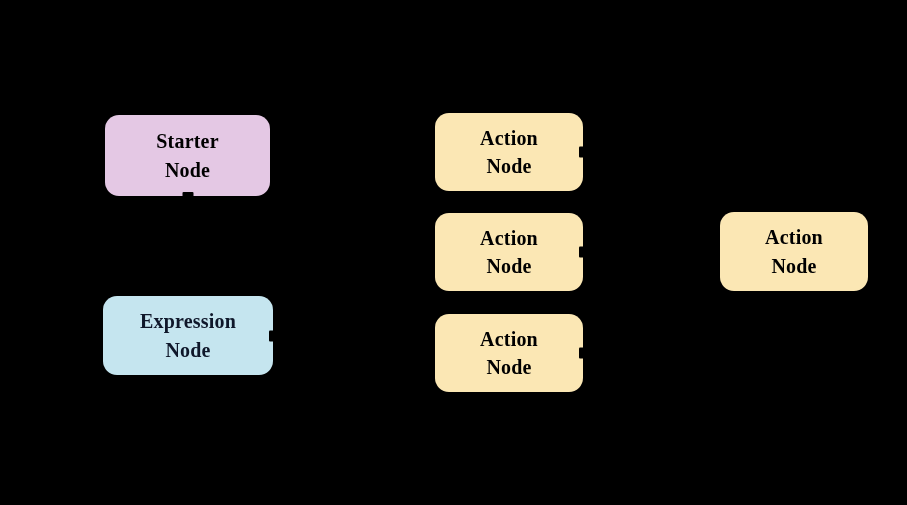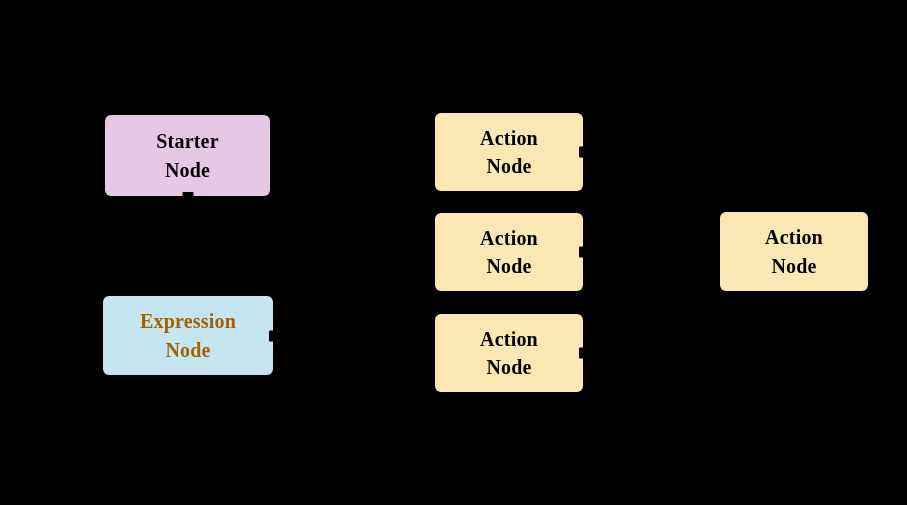--- a/index.html
+++ b/index.html
@@ -16,21 +16,21 @@
   }
   #canvas {
     position: relative;
     width: 907px;
     height: 505px;
     background: #000000;
   }
   .node {
     position: absolute;
     box-sizing: border-box;
-    border-radius: 6px;
+    border-radius: 14px;
     display: flex;
     flex-direction: column;
     align-items: center;
     justify-content: center;
     text-align: center;
     color: #000000;
     font-weight: bold;
     font-size: 20px;
     line-height: 1.42;
     letter-spacing: 0.2px;
@@ -66,21 +66,21 @@
 <body style="background: rgb(0, 0, 0);">
 
 <div id="canvas" style="width: 907px; height: 505px; background: rgb(0, 0, 0);">
 
   <div class="node" id="node-starter-node" style="left: 105px; top: 115px; width: 165px; height: 81px; background: rgb(228, 200, 228); color: rgb(0, 0, 0);">
     <span class="line">Starter</span>
     <span class="line">Node</span>
     <span class="port port-bottom"></span>
   </div>
 
-  <div class="node" id="node-expression-node" style="left: 103px; top: 296px; width: 170px; height: 79px; background: rgb(197, 229, 239); color: #a16207;">
+  <div class="node" id="node-expression-node" style="left: 103px; top: 296px; width: 170px; height: 79px; background: rgb(197, 229, 239); color: #0f172a;">
     <span class="line">Expression</span>
     <span class="line">Node</span>
     <span class="port port-right"></span>
   </div>
 
   <div class="node" id="node-action-node-1" style="left: 435px; top: 113px; width: 148px; height: 78px; background: rgb(251, 231, 180); color: rgb(0, 0, 0);">
     <span class="line">Action</span>
     <span class="line">Node</span>
     <span class="port port-right"></span>
   </div>

